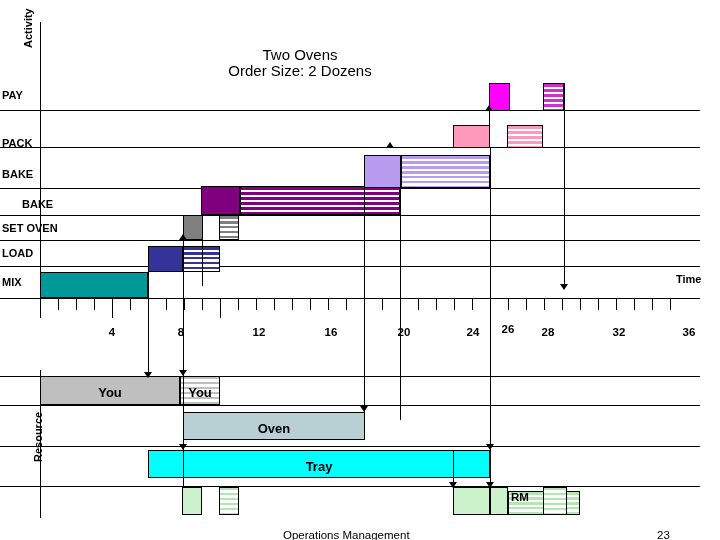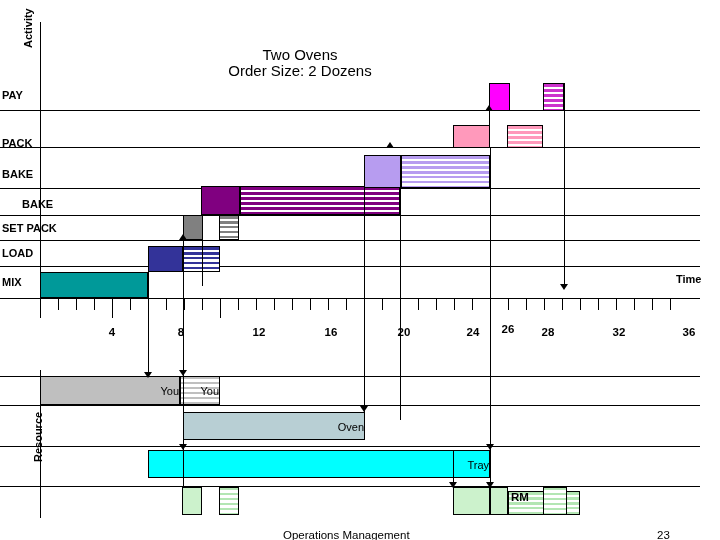--- a/index.html
+++ b/index.html
@@ -40,22 +40,22 @@
     white-space:nowrap;
   }
   .vert{
     transform:rotate(-90deg);
     transform-origin:left top;
   }
   .footer{
     position:absolute;font-size:11.5px;color:#000;white-space:nowrap;margin-top:32px;
   }
   .barlabel{
-    position:absolute;width:100%;text-align:right;
-    font-size:11px;font-weight:normal;color:#000;
+    position:absolute;width:100%;text-align:center;
+    font-size:13px;font-weight:bold;color:#000;
     line-height:inherit;pointer-events:none;
   }
 
   
   .bar{
     position:absolute;
     border:1.2px solid #000;
     box-sizing:border-box;
   }
 
@@ -109,21 +109,21 @@
   <div class="hline" style="left:0px;top:188px;width:700px;"></div>
   <div class="hline" style="left:0px;top:215px;width:700px;"></div>
   <div class="hline" style="left:0px;top:240px;width:700px;"></div>
   <div class="hline" style="left:0px;top:266px;width:700px;"></div>
   <div class="hline" style="left:0px;top:298px;width:700px;"></div>
 
   <div class="rowlabel" style="left:2px;top:89px;">PAY</div>
   <div class="rowlabel" style="left:2px;top:137px;">PACK</div>
   <div class="rowlabel" style="left:2px;top:168px;">BAKE</div>
   <div class="rowlabel" style="left:2px;top:198px;margin-left:20px;">BAKE</div>
-  <div class="rowlabel" style="left:2px;top:222px;">SET PACK</div>
+  <div class="rowlabel" style="left:2px;top:222px;">SET OVEN</div>
   <div class="rowlabel" style="left:2px;top:247px;">LOAD</div>
   <div class="rowlabel" style="left:2px;top:276px;">MIX</div>
 
   <div class="bar f-teal" style="left:40px;top:272px;width:108px;height:26px;"></div>
 
   <div class="bar f-navy" style="left:148px;top:246px;width:35px;height:26px;"></div>
   <div class="bar s-navy" style="left:183px;top:246px;width:37px;height:26px;"></div>
 
   <div class="bar f-gray" style="left:183px;top:215px;width:20px;height:25px;"></div>
   <div class="bar s-gray" style="left:219px;top:215px;width:20px;height:25px;"></div>

